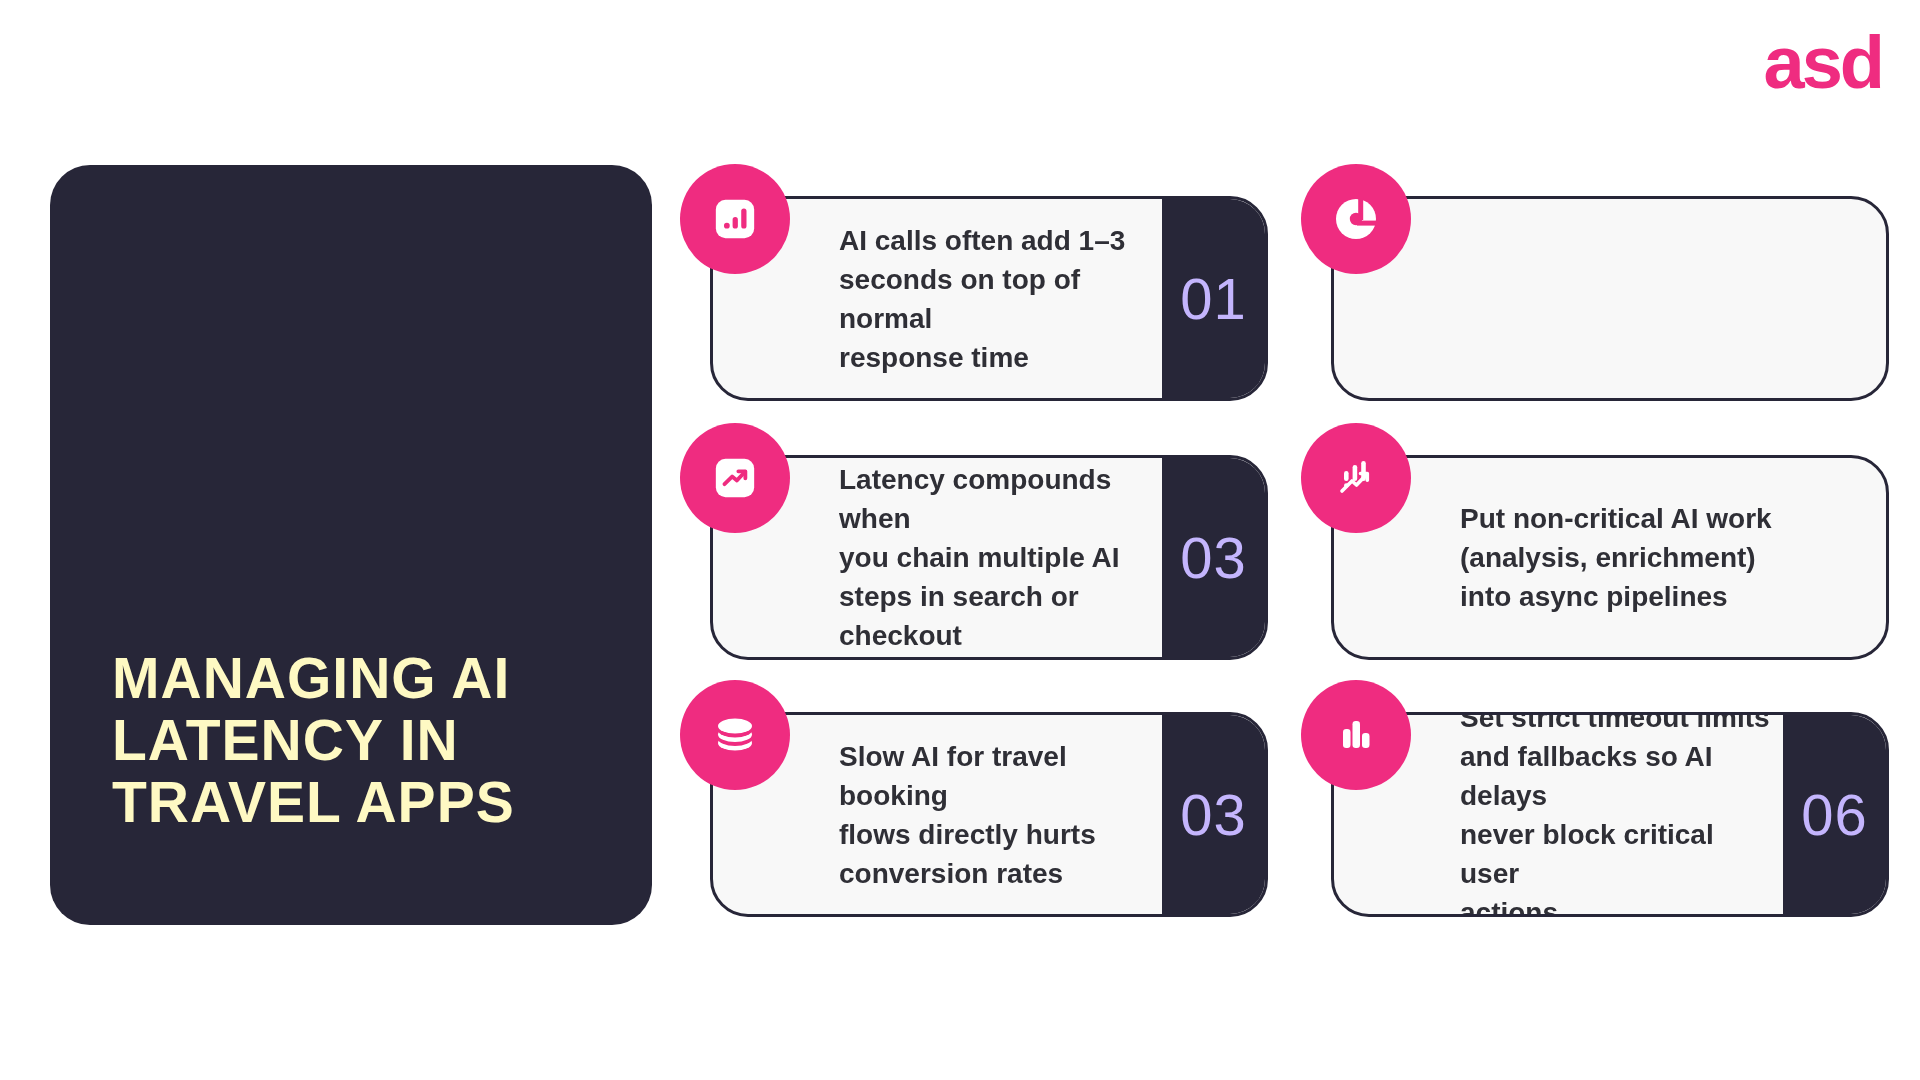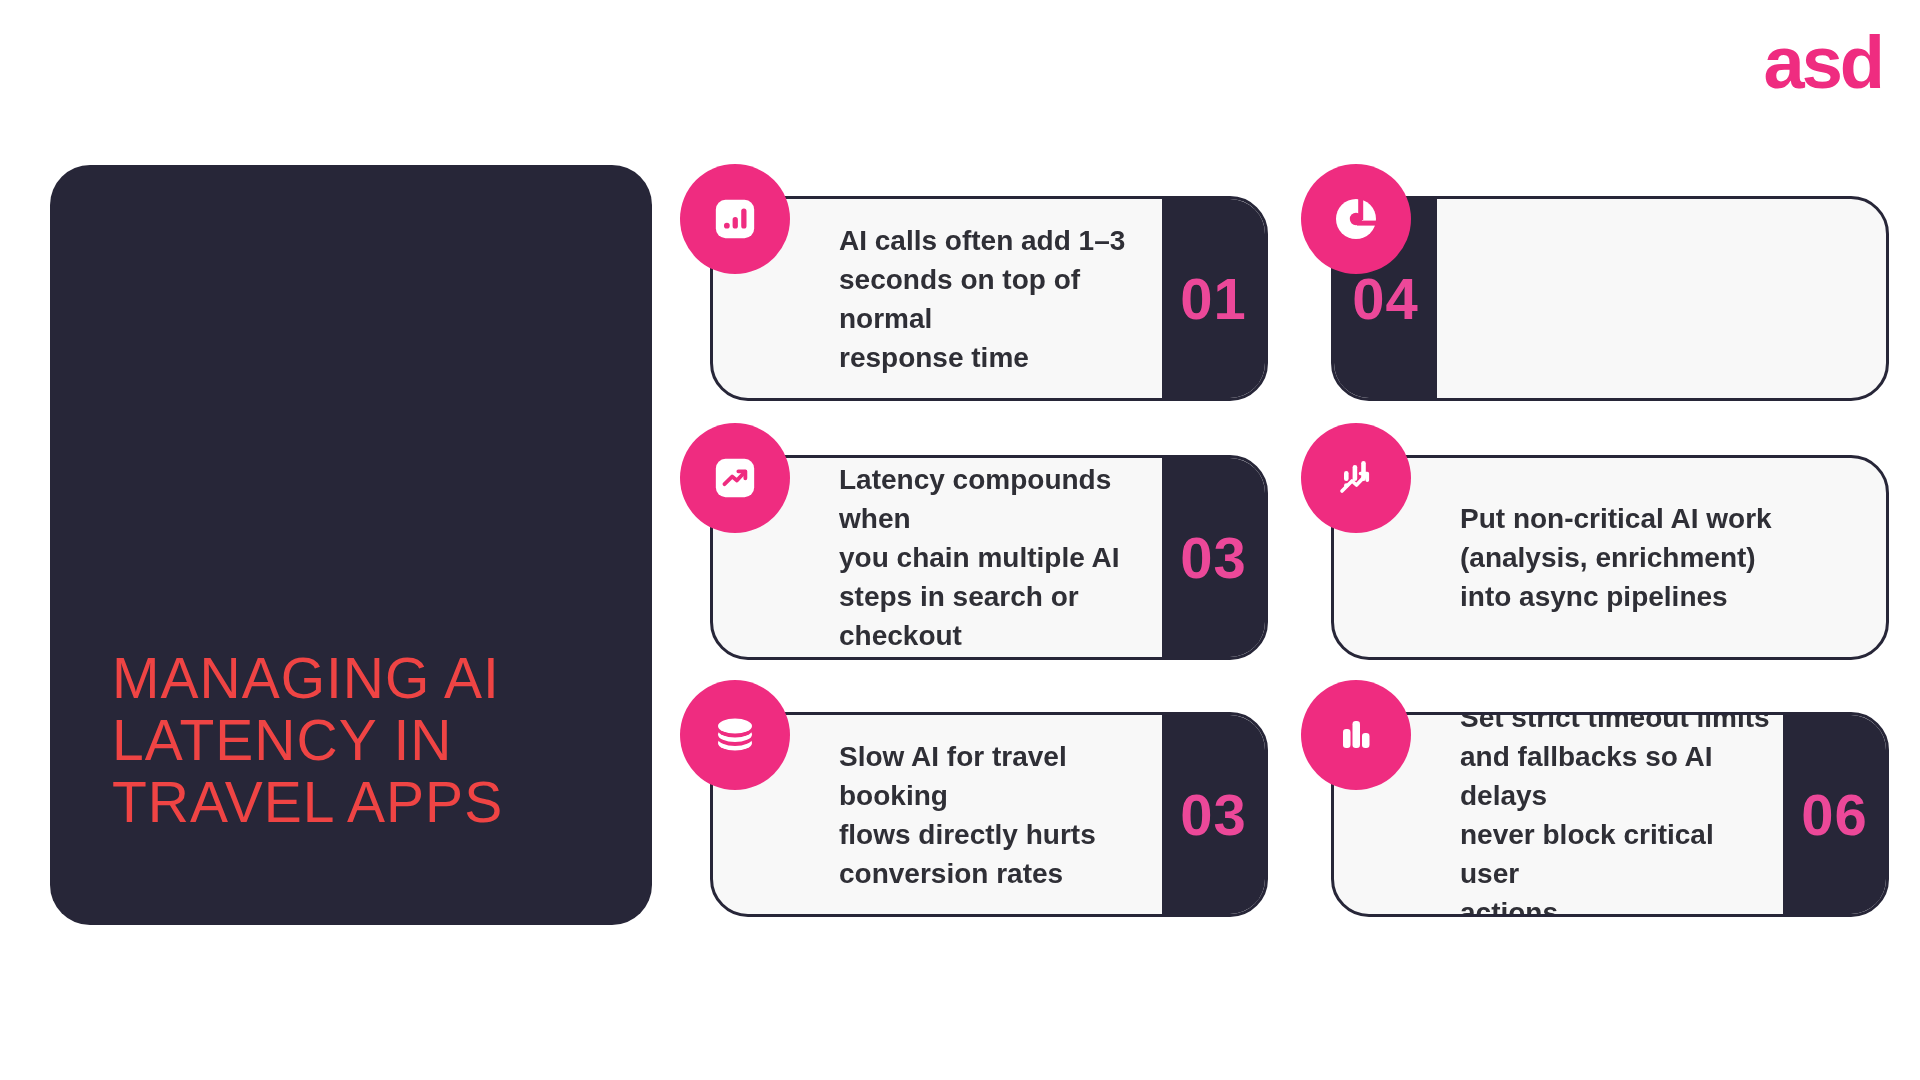--- a/index.html
+++ b/index.html
@@ -6,36 +6,36 @@
   body{background:#ffffff;font-family:"Liberation Sans","DejaVu Sans",sans-serif;}
   .stage{position:relative;width:1920px;height:1080px;background:#ffffff;overflow:hidden;}
 
   
   .logo{position:absolute;top:26px;right:38px;font-size:74px;line-height:1;
         font-weight:600;color:#EF2C80;letter-spacing:-3px;}
 
   
   .panel{position:absolute;left:50px;top:165px;width:602px;height:760px;
          background:#272638;border-radius:40px;}
-  .panel-title{position:absolute;left:62px;top:482px;color:#ef4444;
-        font-size:57px;line-height:62px;font-weight:400;letter-spacing:1px;
+  .panel-title{position:absolute;left:62px;top:482px;color:#fef9c3;
+        font-size:57px;line-height:62px;font-weight:700;letter-spacing:1px;
         white-space:pre-line;}
 
   
   .card-wrap{position:absolute;width:558px;height:205px;}
   .c1{left:710px;} .c2{left:1331px;}
   .r1{top:196px;} .r2{top:455px;} .r3{top:712px;}
   .card{position:absolute;inset:0;background:#F8F8F8;border:3px solid #272638;
         border-radius:38px;display:flex;overflow:hidden;box-sizing:border-box;}
   .card-body{flex:1;display:flex;flex-direction:column;justify-content:center;
         padding:10px 10px 10px 82px;margin-left:44px;}
   .card-text{margin:0;font-size:28px;line-height:39px;font-weight:700;
         color:#2F2F36;white-space:pre-line;}
-  .card-num{width:103px;background:#272638;color:#ec4899;display:flex;
-        align-items:center;justify-content:center;font-size:58px;font-weight:700;
+  .card-num{width:103px;background:#272638;color:#c4b5fd;display:flex;
+        align-items:center;justify-content:center;font-size:58px;font-weight:400;
         letter-spacing:1px;}
   .badge{position:absolute;left:-30px;top:-32px;width:110px;height:110px;
         border-radius:50%;background:#EF2C80;display:flex;align-items:center;
         justify-content:center;}
   .badge svg{display:block;}
 </style>
 </head>
 <body>
 
 <div class="stage">
@@ -101,21 +101,20 @@
         <ellipse cx="24" cy="27.5" rx="17" ry="7.5" fill="#EF2C80"></ellipse>
         <ellipse cx="24" cy="23.5" rx="17" ry="7.5" fill="#ffffff"></ellipse>
         <ellipse cx="24" cy="19" rx="17" ry="7.5" fill="#EF2C80"></ellipse>
         <ellipse cx="24" cy="15" rx="17" ry="7.5" fill="#ffffff"></ellipse>
       </svg>
     </div>
   </div>
 
   <div class="card-wrap c2 r1">
     <div class="card">
-      <div class="card-num">04</div>
     </div>
     <div class="badge">
       <svg width="48" height="48" viewBox="0 0 48 48">
         <circle cx="24" cy="24" r="20" fill="#ffffff"></circle>
         <circle cx="24" cy="24" r="6.2" fill="#EF2C80"></circle>
         <rect x="26.2" y="2" width="5" height="23" fill="#EF2C80"></rect>
         <rect x="25" y="25.6" width="22" height="5" fill="#EF2C80"></rect>
       </svg>
     </div>
   </div>

